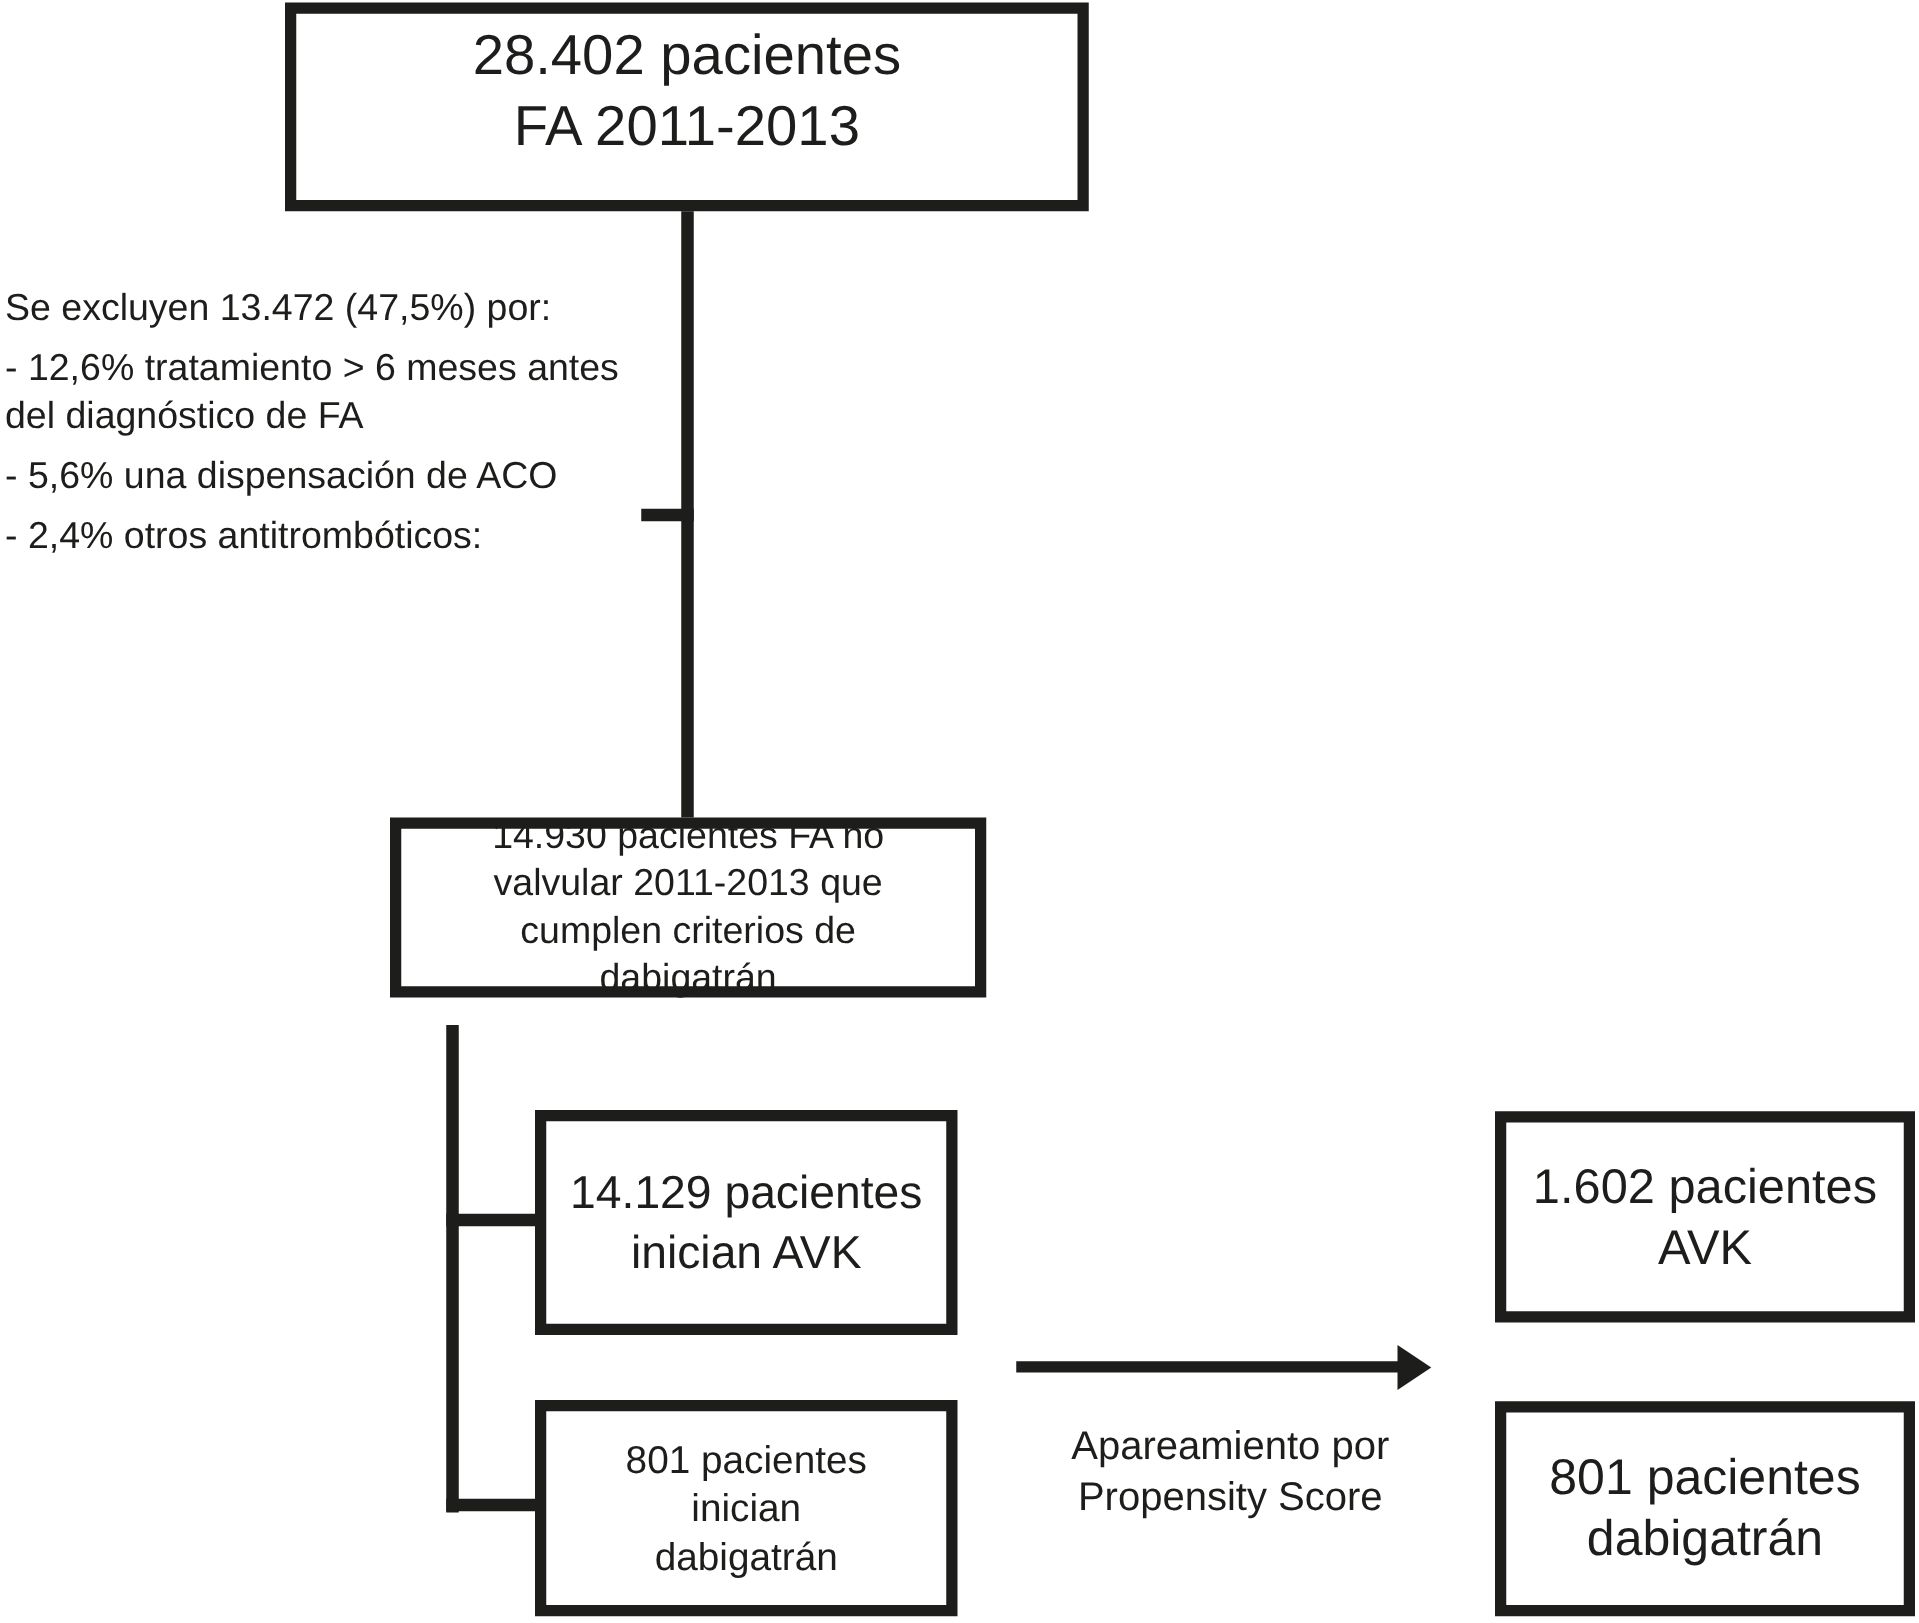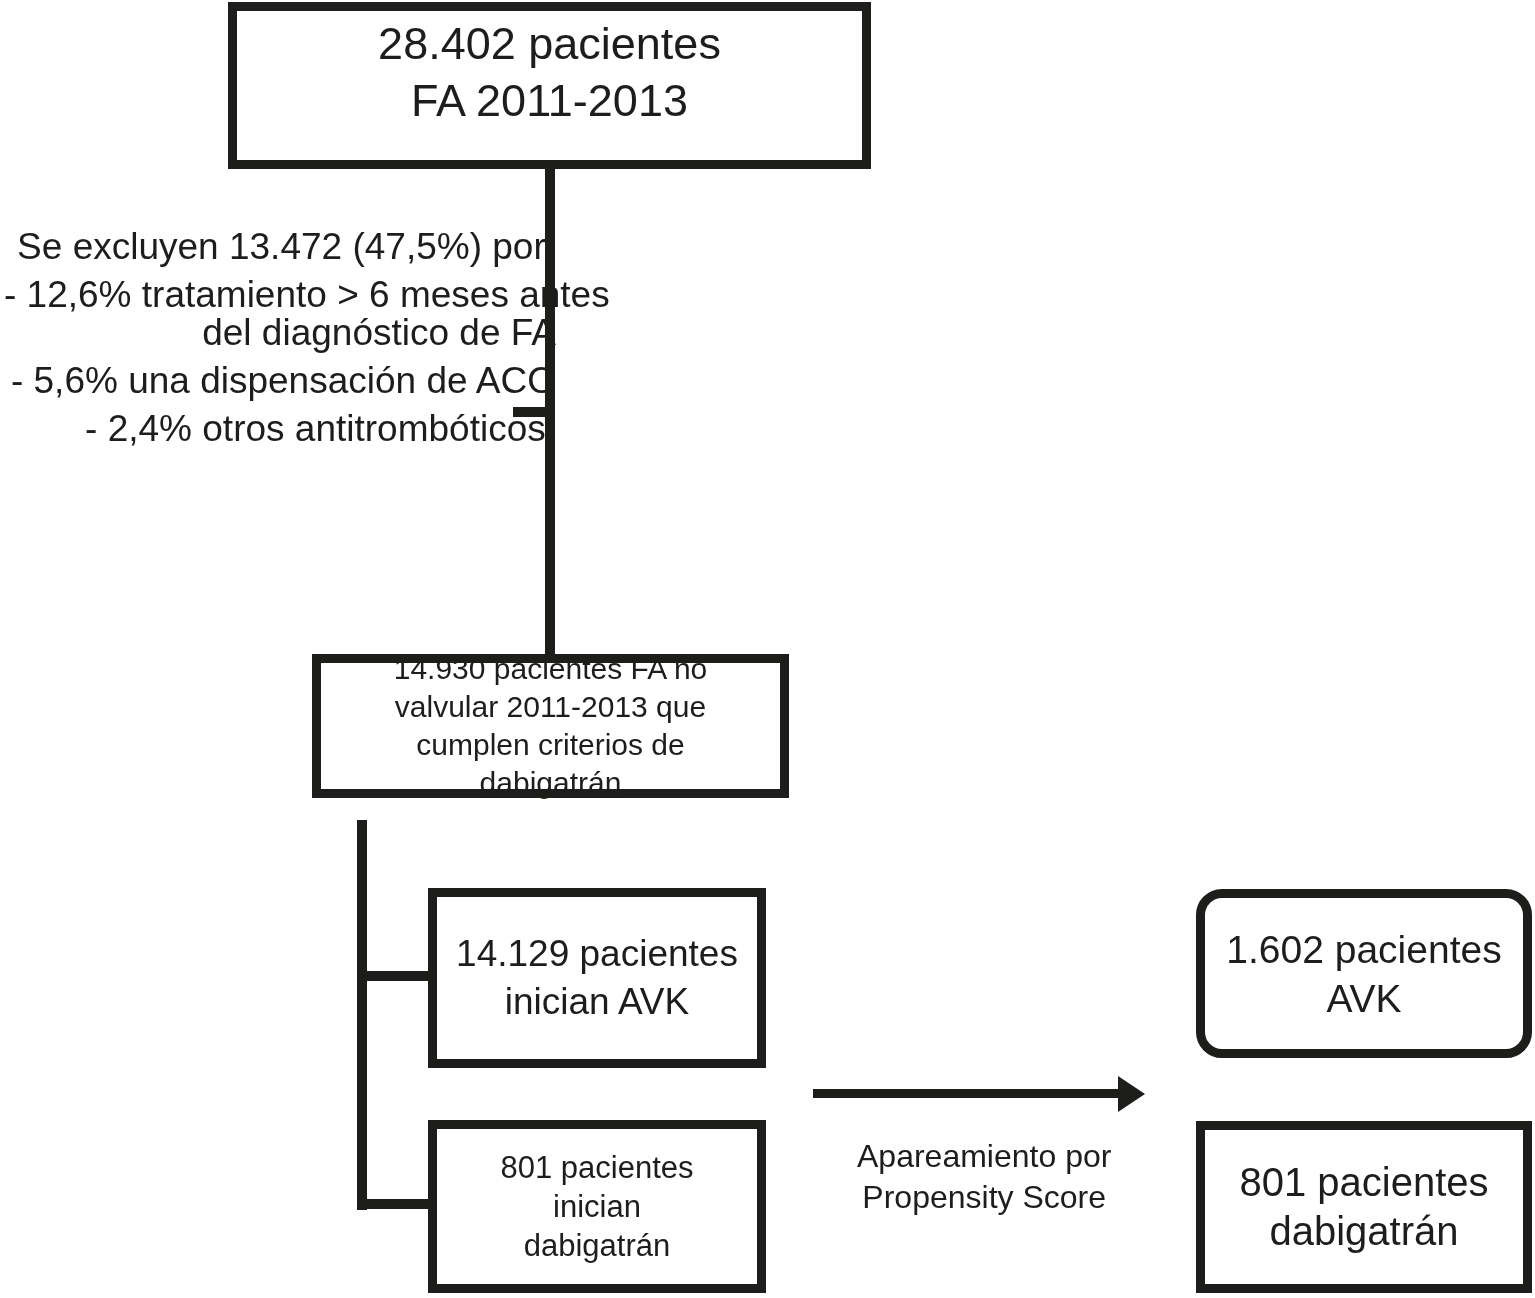--- a/index.html
+++ b/index.html
@@ -21,33 +21,33 @@
     justify-content:center;
     align-items:center;
     text-align:center;
     color:#1d1d1b;
   }
   .box .bl{white-space:nowrap;}
   #box-total{left:228px;top:2px;width:643px;height:167px;padding-bottom:28px;font-size:45px;line-height:57px;}
   #box-included{left:312px;top:654px;width:477px;height:144px;font-size:30px;line-height:38px;}
   #box-avk-init{left:428px;top:888px;width:338px;height:180px;font-size:37px;line-height:48px;}
   #box-dabi-init{left:428px;top:1120px;width:338px;height:173px;font-size:31px;line-height:39px;}
-  #box-avk-matched{left:1196px;top:889px;width:336px;height:169px;font-size:39px;line-height:49px;border-radius:26px;}
+  #box-avk-matched{left:1196px;top:889px;width:336px;height:169px;font-size:39px;line-height:49px;}
   #box-dabi-matched{left:1196px;top:1121px;width:336px;height:172px;font-size:40px;line-height:49px;}
 
   .conn{position:absolute;background:#1d1d1b;}
   #conn-top-vert{left:545px;top:166px;width:10px;height:490px;}
   #conn-excl-tick{left:513px;top:407px;width:42px;height:10px;}
   #conn-branch-vert{left:357px;top:820px;width:10px;height:390px;}
   #conn-branch-avk{left:357px;top:971px;width:76px;height:10px;}
   #conn-branch-dabi{left:357px;top:1199px;width:76px;height:10px;}
 
   #exclusion-note{
     position:absolute;left:4px;top:228px;width:552px;
-    font-size:37px;line-height:38px;color:#1d1d1b;text-align:right;
+    font-size:30px;line-height:38px;color:#1d1d1b;text-align:left;
   }
   #exclusion-note .xl{white-space:nowrap;}
   #exclusion-note .para{margin-top:10px;}
 
   #arrow-shaft{left:813px;top:1089px;width:307px;height:9px;}
   #arrow-head{
     position:absolute;left:1118px;top:1076px;width:0;height:0;
     border-left:27px solid #1d1d1b;
     border-top:18px solid transparent;
     border-bottom:18px solid transparent;

